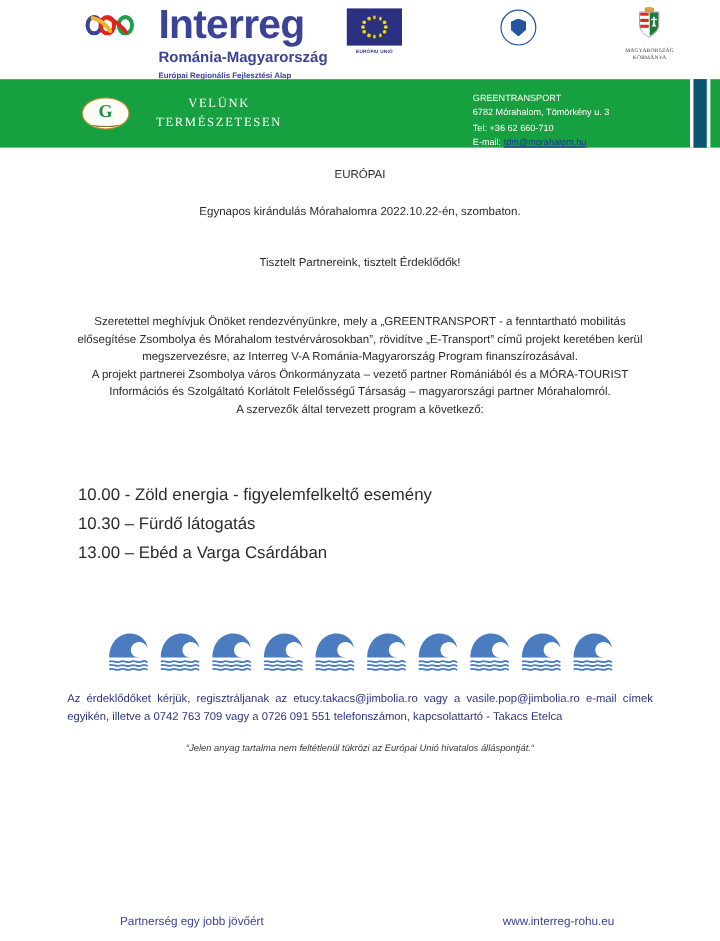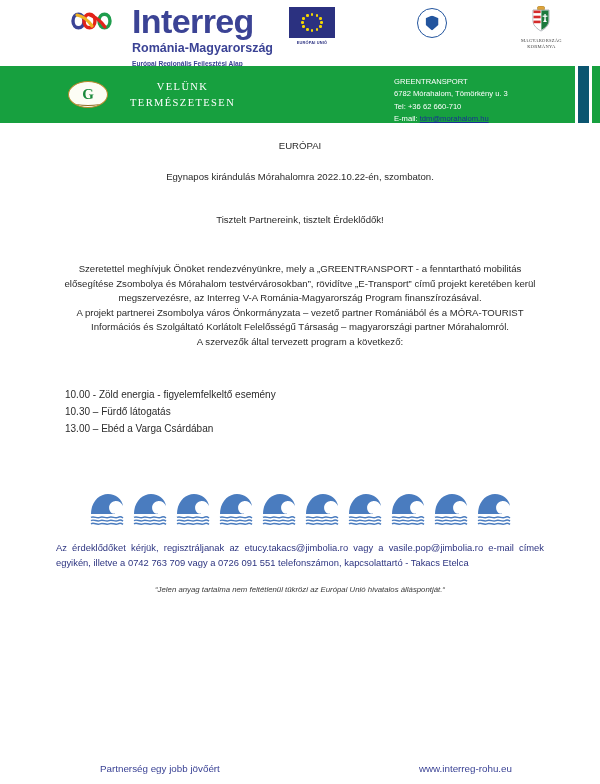--- a/index.html
+++ b/index.html
@@ -197,23 +197,23 @@
     line-height: 1.52;
     margin-top: 37px;
   }
   .para2 {
     text-align: center;
     font-size: 9.6px;
     line-height: 1.52;
     margin-top: 0;
   }
   .schedule {
-    margin-top: 38px;
+    margin-top: 52px;
     padding-left: 9px;
-    font-size: 10px;
+    font-size: 14px;
     line-height: 1.68;
   }
 
   
   .waves {
     margin-top: 54px;
     display: flex;
     justify-content: center;
     gap: 7px;
   }

